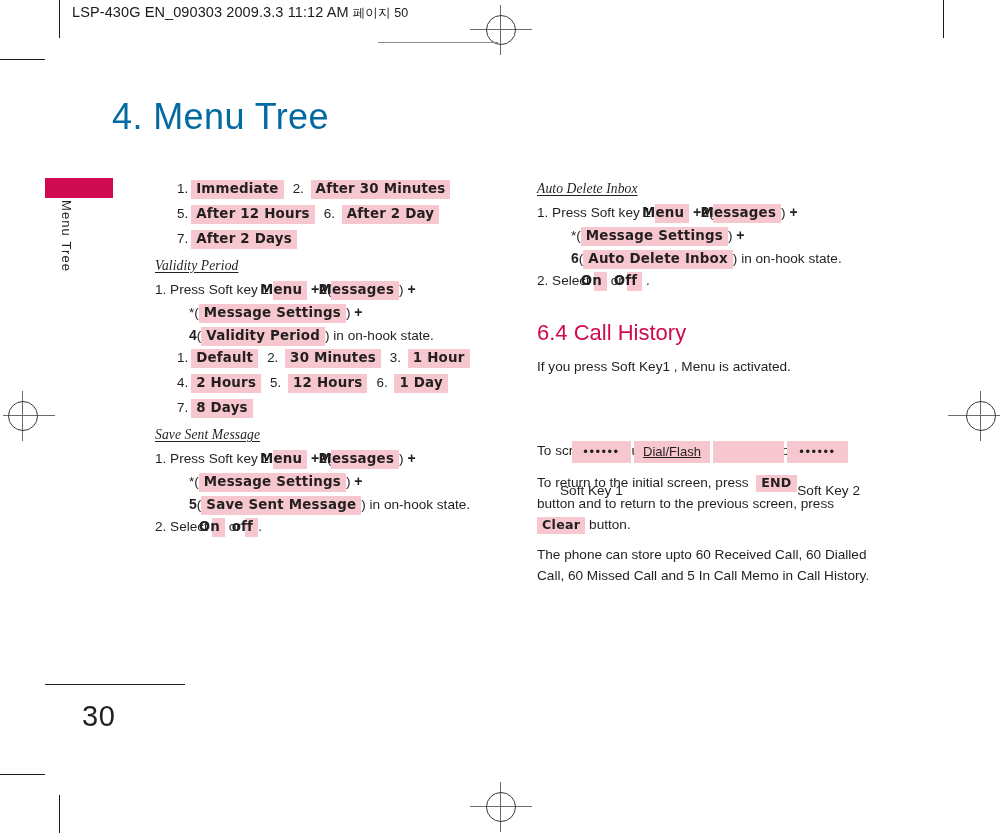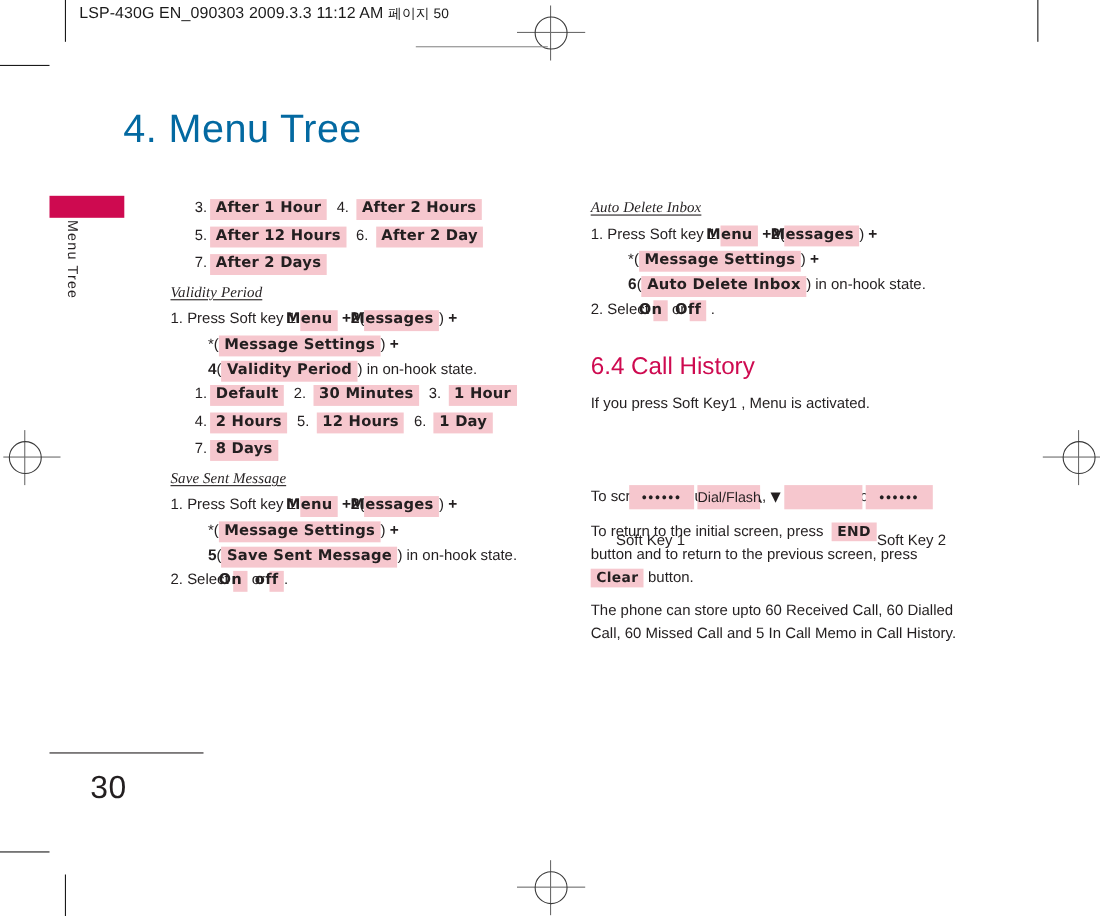--- a/index.html
+++ b/index.html
@@ -65,21 +65,21 @@
   .optrow .chip{margin-right:9px;}
 
   
   .keystrip{position:absolute;left:572px;top:441px;width:280px;height:22px;}
   .keybox{position:absolute;top:0;height:22px;background:#f6c7ce;}
   .keybox span{
     display:block;text-align:center;line-height:22px;font-size:13px;
     color:#231f20;font-family:"Liberation Sans",sans-serif;
   }
   .kb1{left:0;width:59px;}
-  .kb2{left:62px;width:57px;}
+  .kb2{left:62px;width:76px;text-decoration:underline;}
   .kb3{left:141px;width:71px;}
   .kb4{left:215px;width:61px;}
   .dots{letter-spacing:1.5px;font-size:12px;}
   .keylabels{position:absolute;left:560px;top:483px;width:300px;font-size:13.6px;}
   .keylabels .l{position:absolute;left:0;}
   .keylabels .r{position:absolute;right:0;}
 
   
   .rule{position:absolute;left:45px;top:684px;width:140px;height:1.3px;background:#231f20;}
   .pageno{position:absolute;left:82px;top:700px;font-size:29px;color:#231f20;letter-spacing:.5px;}
@@ -124,21 +124,21 @@
 
 <div class="chapter-title">4. Menu Tree</div>
 
 <div class="side-tab"></div>
 <div class="side-label">Menu Tree</div>
 
 <div class="col col-left">
 
   <div>
     <div class="optrow">
-      <span class="li-no">3.</span><span class="chip">After 1 Hour</span><span class="li-no">4.</span>&nbsp;<span class="chip">After 2 Hours</span>
+      <span class="li-no">1.</span><span class="chip">Immediate</span><span class="li-no">2.</span>&nbsp;<span class="chip">After 30 Minutes</span>
     </div>
     <div class="optrow">
       <span class="li-no">5.</span><span class="chip">After 12 Hours</span><span class="li-no">6.</span>&nbsp;<span class="chip">After 2 Day</span>
     </div>
     <div class="optrow" style="margin-bottom:5px;">
       <span class="li-no">7.</span><span class="chip">After 2 Days</span>
     </div>
   </div>
 
   <div class="sec-head">Validity Period</div>

